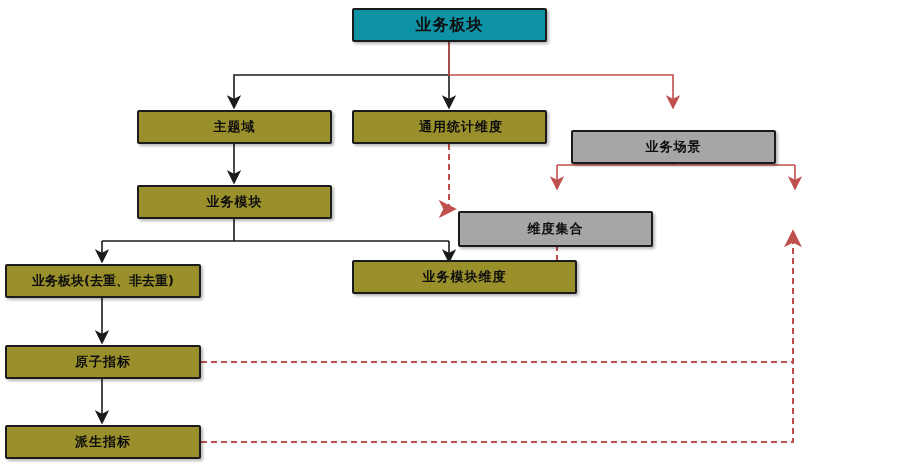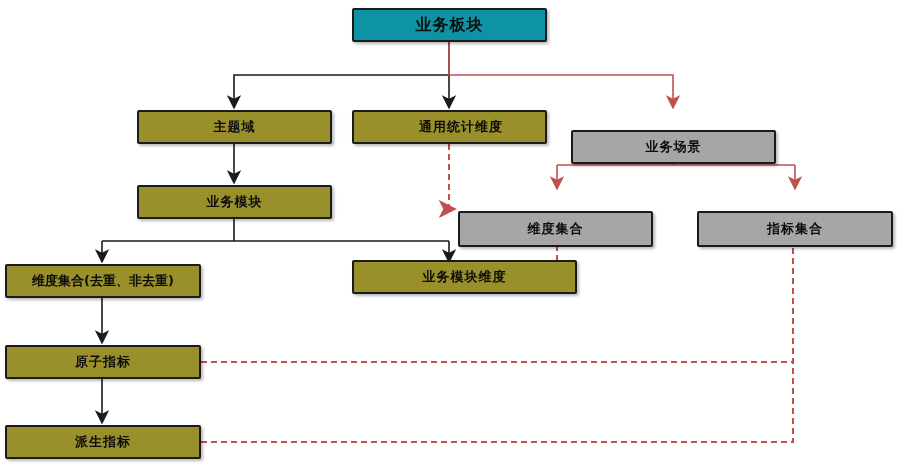--- a/index.html
+++ b/index.html
@@ -78,18 +78,17 @@
     <path class="wire-red-dash" d="M201,362 L793,362"></path>
     <path class="wire-red-dash" d="M201,442 L793,442 L793,231" marker-end="url(#arrR)"></path>
   </svg>
 
   <div class="node teal" id="n-biz-sector">业务板块</div>
   <div class="node olive" id="n-subject-domain">主题域</div>
   <div class="node olive" id="n-common-stat-dim">通用统计维度</div>
   <div class="node gray" id="n-biz-scenario">业务场景</div>
   <div class="node olive" id="n-biz-module">业务模块</div>
   <div class="node gray" id="n-dim-set">维度集合</div>
-  <div class="node gray" id="n-metric-set">指标集合</div>
-  <div class="node olive" id="n-metric-type">维度集合(去重、非去重)</div>
+  <div class="node olive" id="n-metric-type">业务板块(去重、非去重)</div>
   <div class="node olive" id="n-biz-module-dim">业务模块维度</div>
   <div class="node olive" id="n-atomic-metric">原子指标</div>
   <div class="node olive" id="n-derived-metric">派生指标</div>
 </div>
 
 </body></html>

